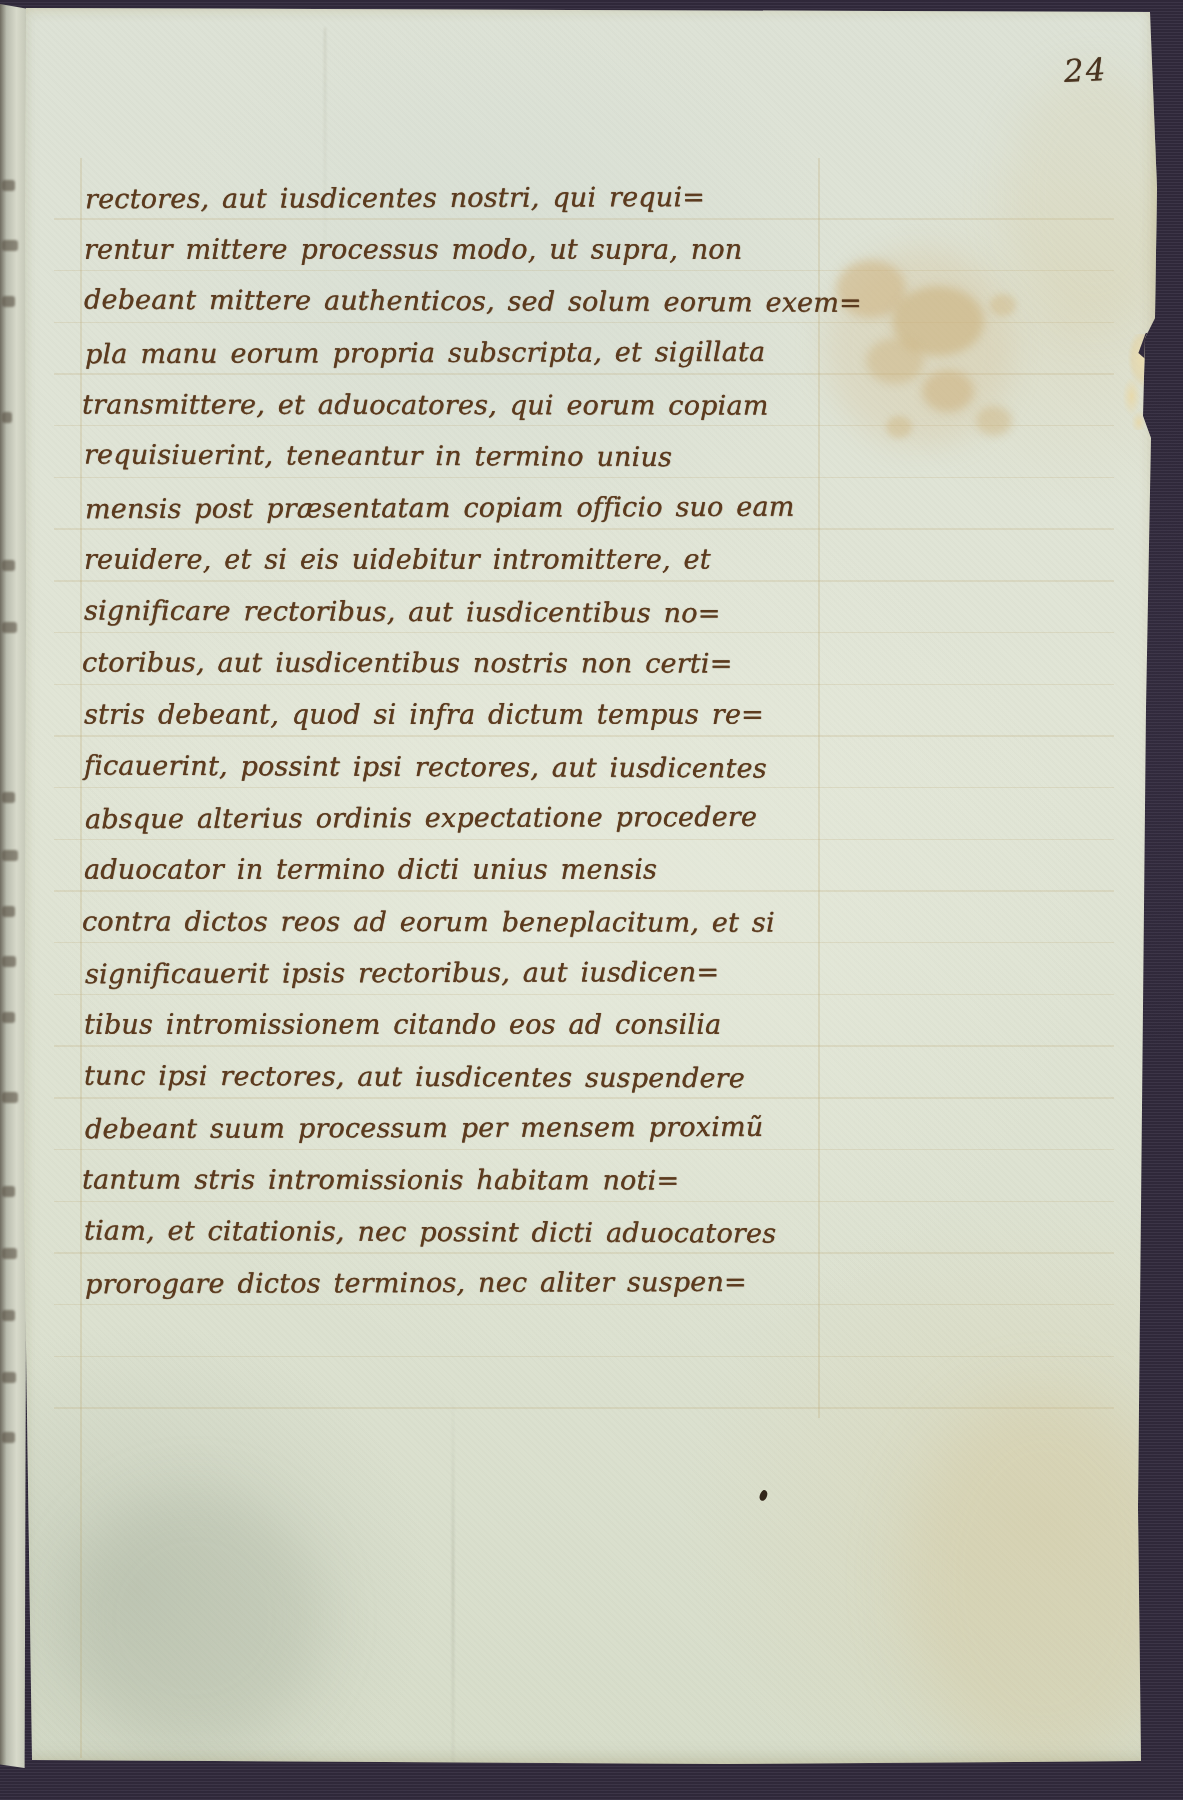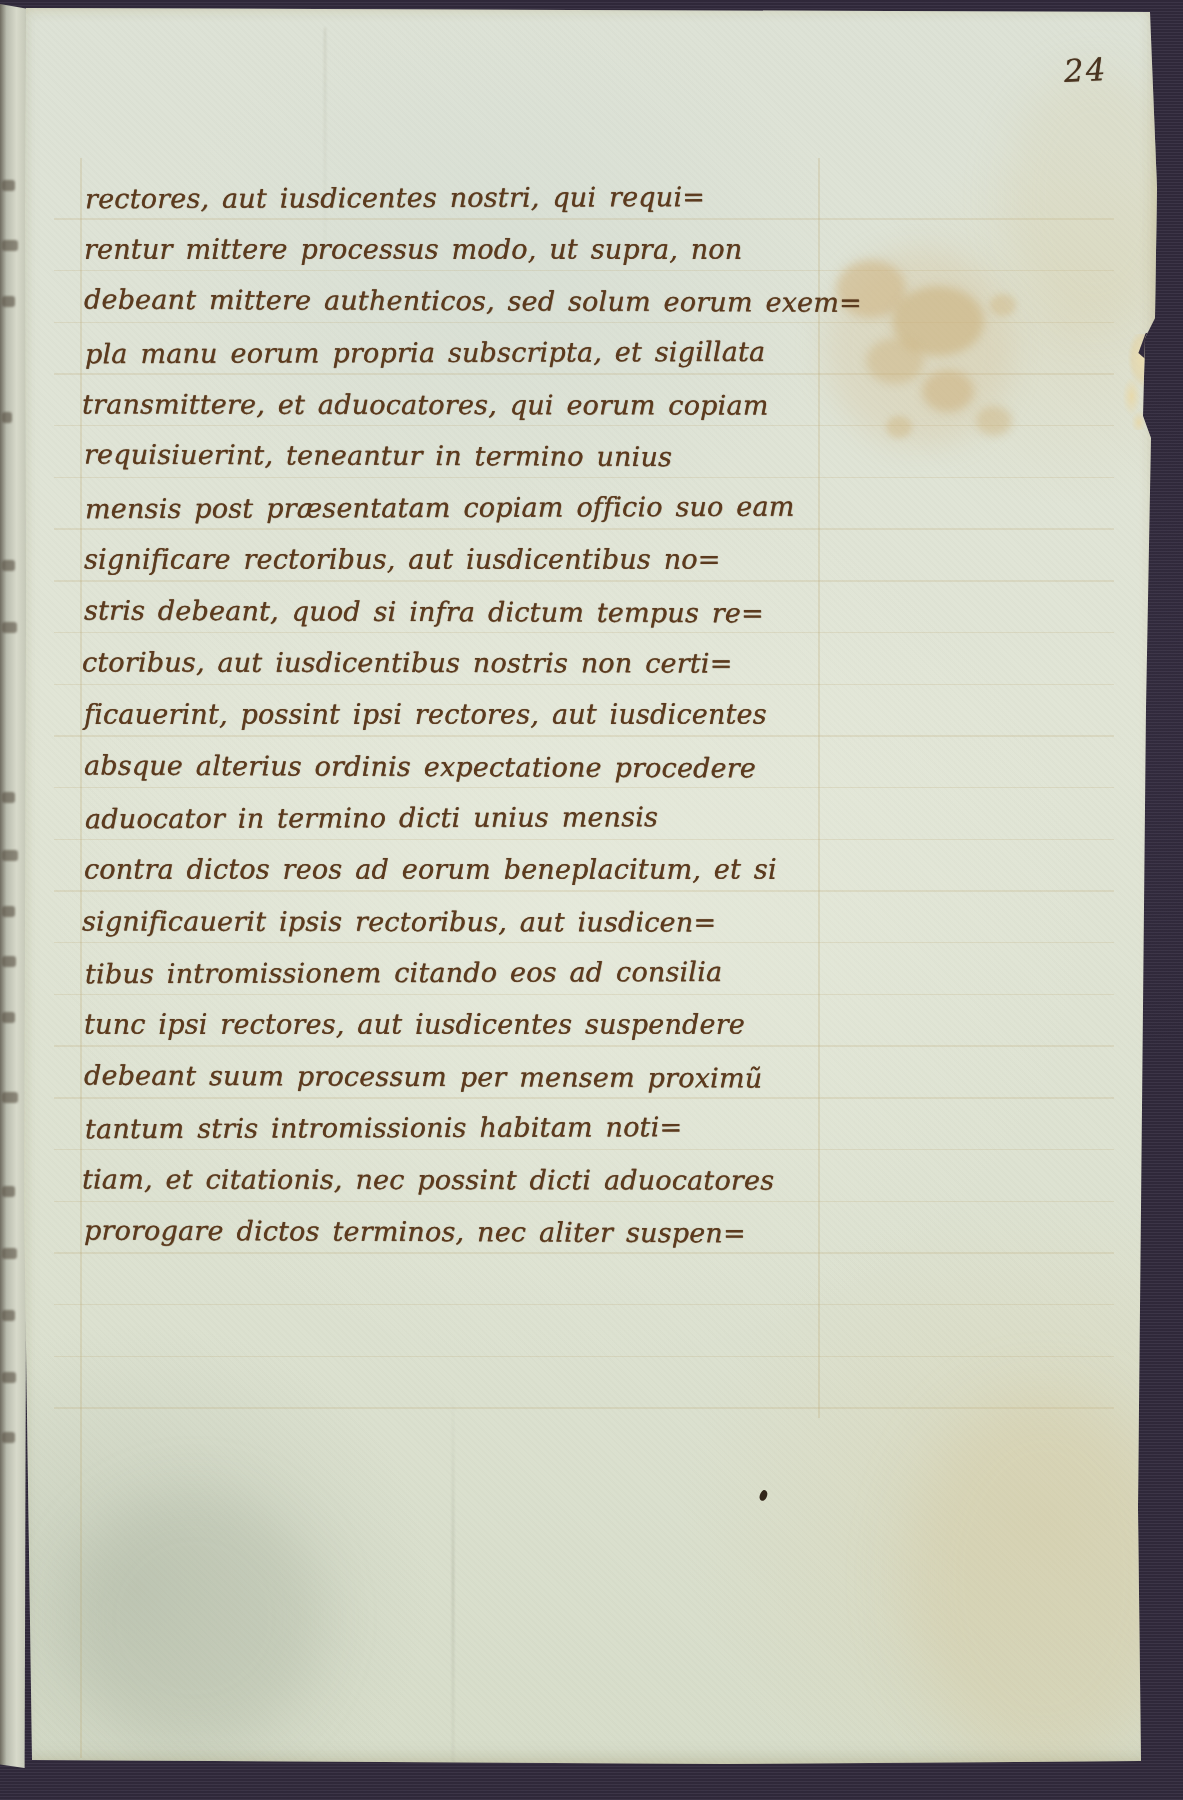--- a/index.html
+++ b/index.html
@@ -159,23 +159,24 @@
     <div class="folio">24</div>
 
     <div class="text-block">
       <div class="line">rectores, aut iusdicentes nostri, qui requi=</div>
       <div class="line">rentur mittere processus modo, ut supra, non</div>
       <div class="line">debeant mittere authenticos, sed solum eorum exem=</div>
       <div class="line">pla manu eorum propria subscripta, et sigillata</div>
       <div class="line">transmittere, et aduocatores, qui eorum copiam</div>
       <div class="line">requisiuerint, teneantur in termino unius</div>
       <div class="line">mensis post præsentatam copiam officio suo eam</div>
+      <div class="line">reuidere, et si eis uidebitur intromittere, et</div>
       <div class="line">significare rectoribus, aut iusdicentibus no=</div>
+      <div class="line">ctoribus, aut iusdicentibus nostris non certi=</div>
       <div class="line">stris debeant, quod si infra dictum tempus re=</div>
-      <div class="line">ctoribus, aut iusdicentibus nostris non certi=</div>
       <div class="line">ficauerint, possint ipsi rectores, aut iusdicentes</div>
       <div class="line">absque alterius ordinis expectatione procedere</div>
       <div class="line">aduocator in termino dicti unius mensis</div>
       <div class="line">contra dictos reos ad eorum beneplacitum, et si</div>
       <div class="line">significauerit ipsis rectoribus, aut iusdicen=</div>
       <div class="line">tibus intromissionem citando eos ad consilia</div>
       <div class="line">tunc ipsi rectores, aut iusdicentes suspendere</div>
       <div class="line">debeant suum processum per mensem proximũ</div>
       <div class="line">tantum stris intromissionis habitam noti=</div>
       <div class="line">tiam, et citationis, nec possint dicti aduocatores</div>

